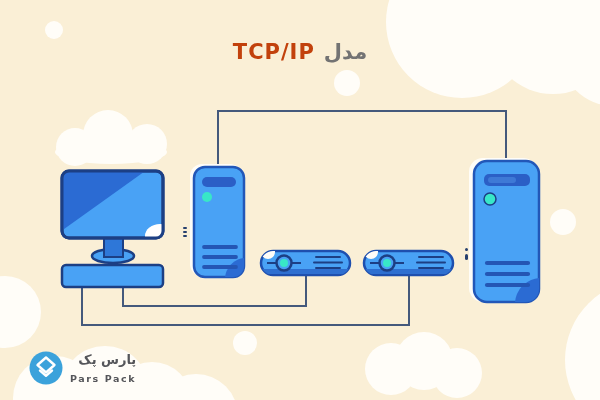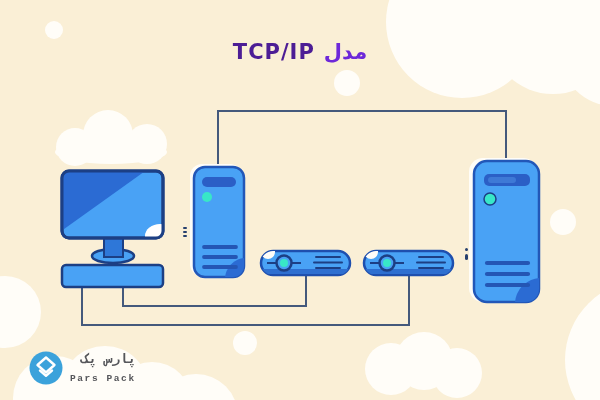--- a/index.html
+++ b/index.html
@@ -6,24 +6,24 @@
   .stage{
     position:relative;width:600px;height:400px;background:#FAEFD6;
     overflow:hidden;font-family:"DejaVu Sans","Liberation Sans",sans-serif;
   }
   .scene{position:absolute;left:0;top:0;}
   .title{
     position:absolute;top:42px;left:0;right:0;text-align:center;
     direction:rtl;font-weight:bold;font-size:21px;line-height:1;
     user-select:none;
   }
-  .title .fa{color:#6d28d9;margin-left:9px;}
-  .title .en{color:#4c1d95;letter-spacing:1px;font-family:"DejaVu Sans","Liberation Sans",sans-serif;direction:ltr;unicode-bidi:embed;}
+  .title .fa{color:#737373;margin-left:9px;}
+  .title .en{color:#c2410c;letter-spacing:1px;font-family:"DejaVu Sans","Liberation Sans",sans-serif;direction:ltr;unicode-bidi:embed;}
   .logo{
-    position:absolute;left:29px;top:351px;display:flex;align-items:center;gap:7px;font-family:Liberation Mono, monospace;
+    position:absolute;left:29px;top:351px;display:flex;align-items:center;gap:7px;
   }
   .logo-text{display:flex;flex-direction:column;line-height:1;color:#55565A;}
   .logo-text .fa{font-size:13px;font-weight:bold;direction:rtl;letter-spacing:0.5px;}
   .logo-text .en{font-size:9.5px;font-weight:bold;letter-spacing:1.6px;margin-top:8px;text-transform:none;}
 </style>
 </head>
 <body>
 
 <div class="stage">
 

